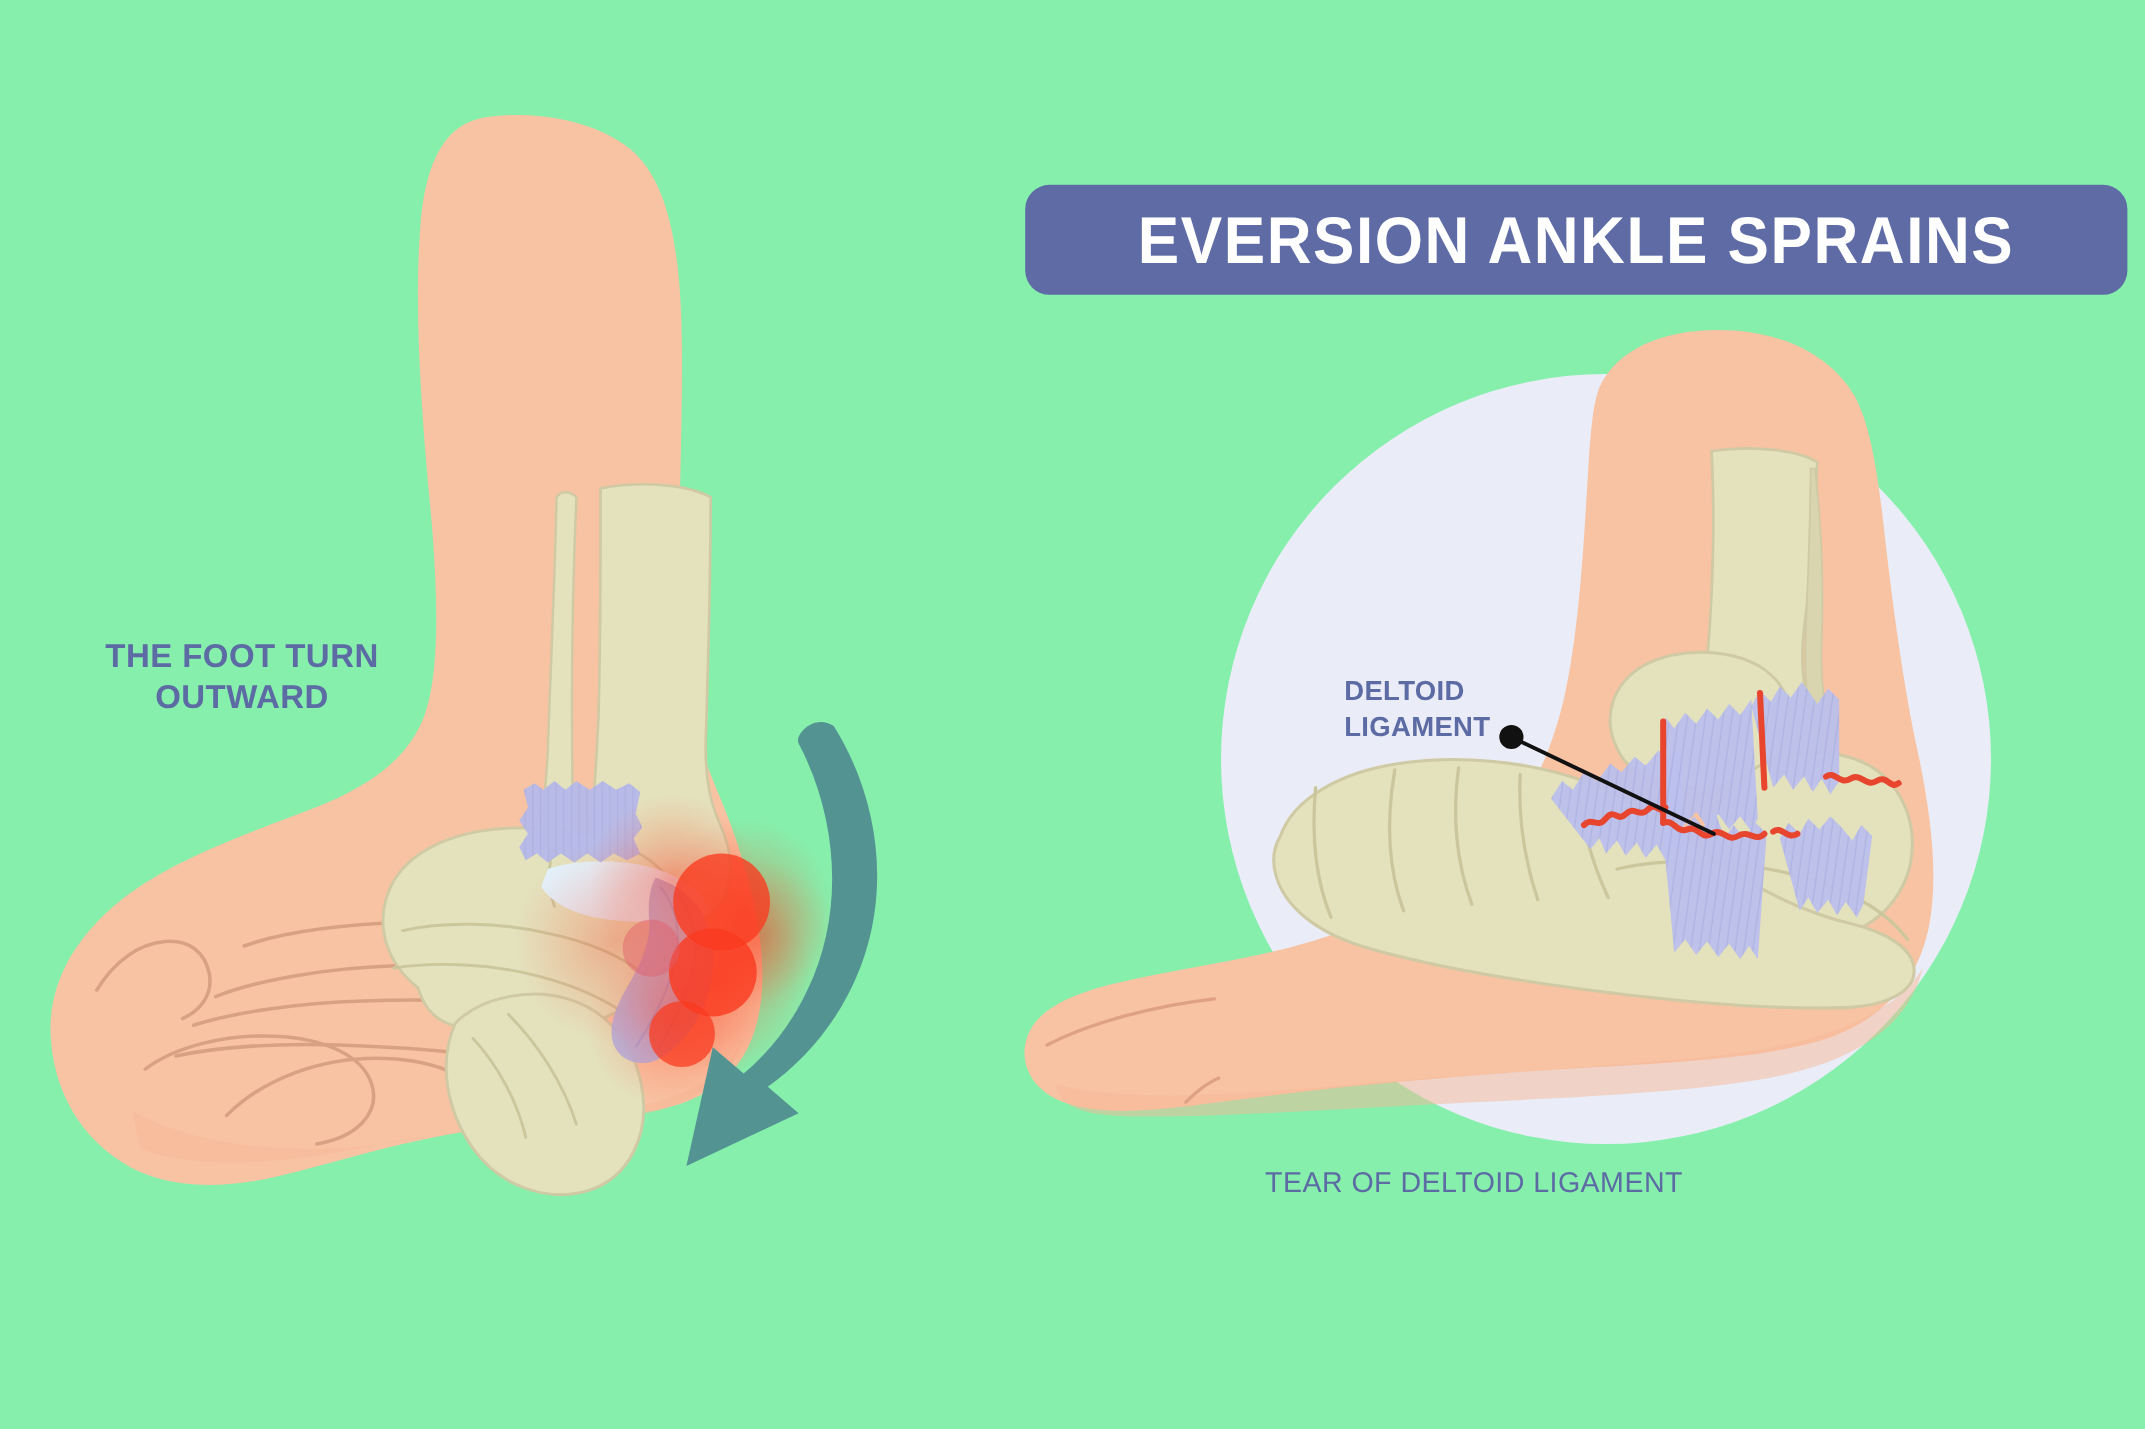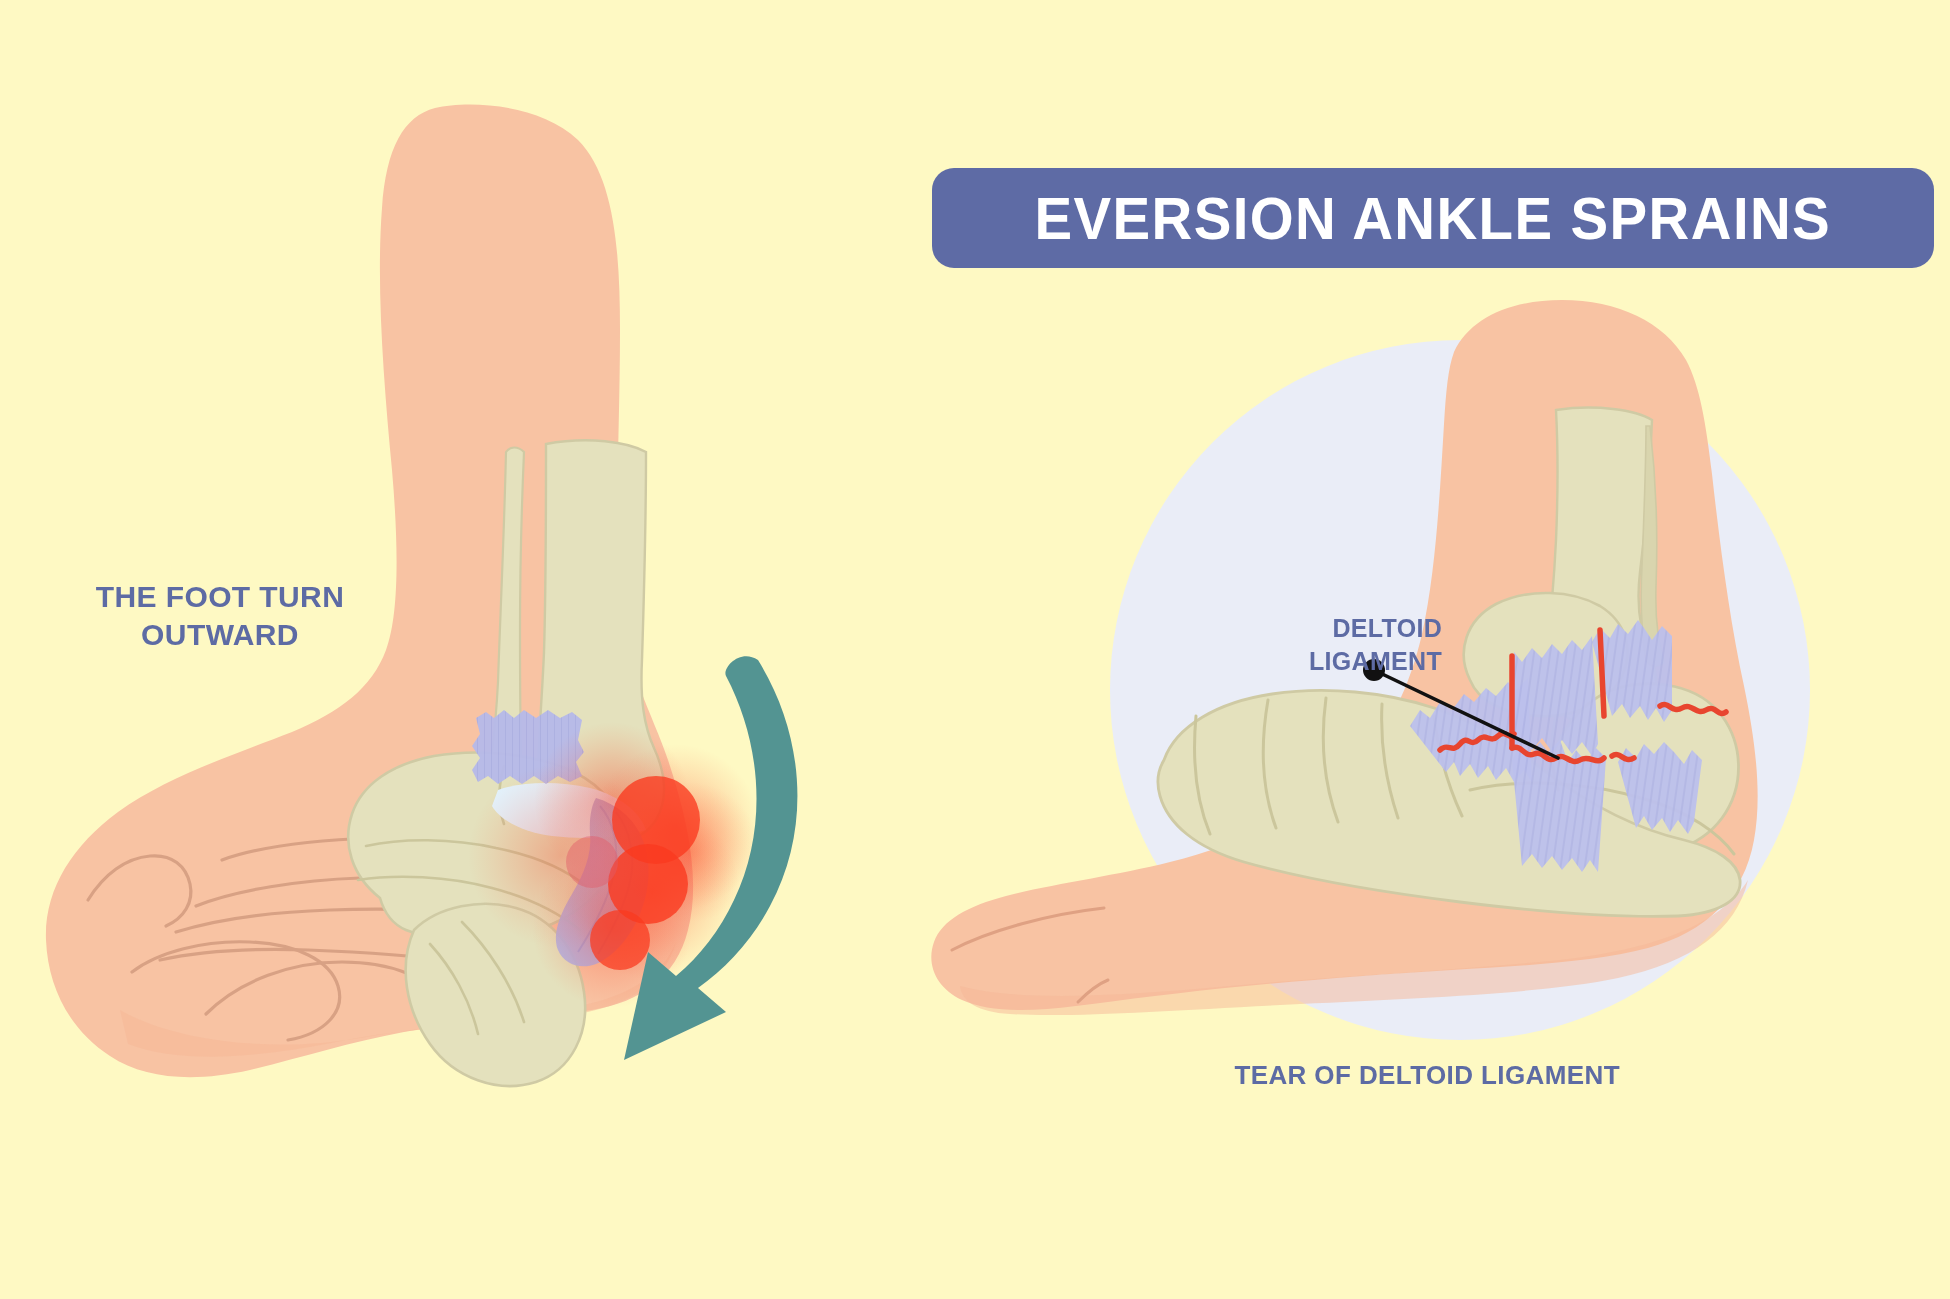--- a/index.html
+++ b/index.html
@@ -1,18 +1,18 @@
 <!DOCTYPE html>
 <html><head>
 <meta charset="utf-8">
 <style>
   html,body{margin:0;padding:0;background:#ffffff;}
   body{width:1950px;height:1299px;overflow:hidden;
        font-family:"Liberation Sans","DejaVu Sans",sans-serif;}
-  #stage{position:relative;width:1950px;height:1299px;background:#fef9c3;}
+  #stage{position:relative;width:1950px;height:1299px;background:#86efac;}
   #art{position:absolute;inset:0;width:1950px;height:1299px;display:block;}
 
   .banner{
     position:absolute;left:932px;top:168px;width:1002px;height:100px;
     background:#5e6ba5;border-radius:22px;
     display:flex;align-items:center;justify-content:center;
   }
   .banner span{
     color:#ffffff;font-size:60px;font-weight:700;letter-spacing:1.5px;
     font-family:"Liberation Sans","DejaVu Sans",sans-serif;
@@ -24,25 +24,25 @@
     text-align:center;color:#5d6ba4;font-size:30px;font-weight:700;
     line-height:1.28;letter-spacing:.4px;
   }
   .leftcap div{white-space:nowrap;}
 
   .deltoidlabel{
     position:absolute;left:1222px;top:612px;width:220px;
     color:#5d6ba4;font-size:25px;font-weight:700;line-height:1.3;
     letter-spacing:.3px;text-align:left;
   }
-  .deltoidlabel div{white-space:nowrap;text-align:right;}
+  .deltoidlabel div{white-space:nowrap;}
 
   .tearcap{
-    position:absolute;left:1150px;top:1060px;width:470px;text-align:right;
-    color:#5d6ba4;font-size:26px;font-weight:700;letter-spacing:.4px;
+    position:absolute;left:1150px;top:1060px;width:470px;text-align:left;
+    color:#5d6ba4;font-size:26px;font-weight:400;letter-spacing:.4px;
     white-space:nowrap;
   }
 </style>
 </head>
 <body>
 
 <div id="stage">
 
   <svg id="art" viewBox="0 0 1950 1299">
     <defs>

